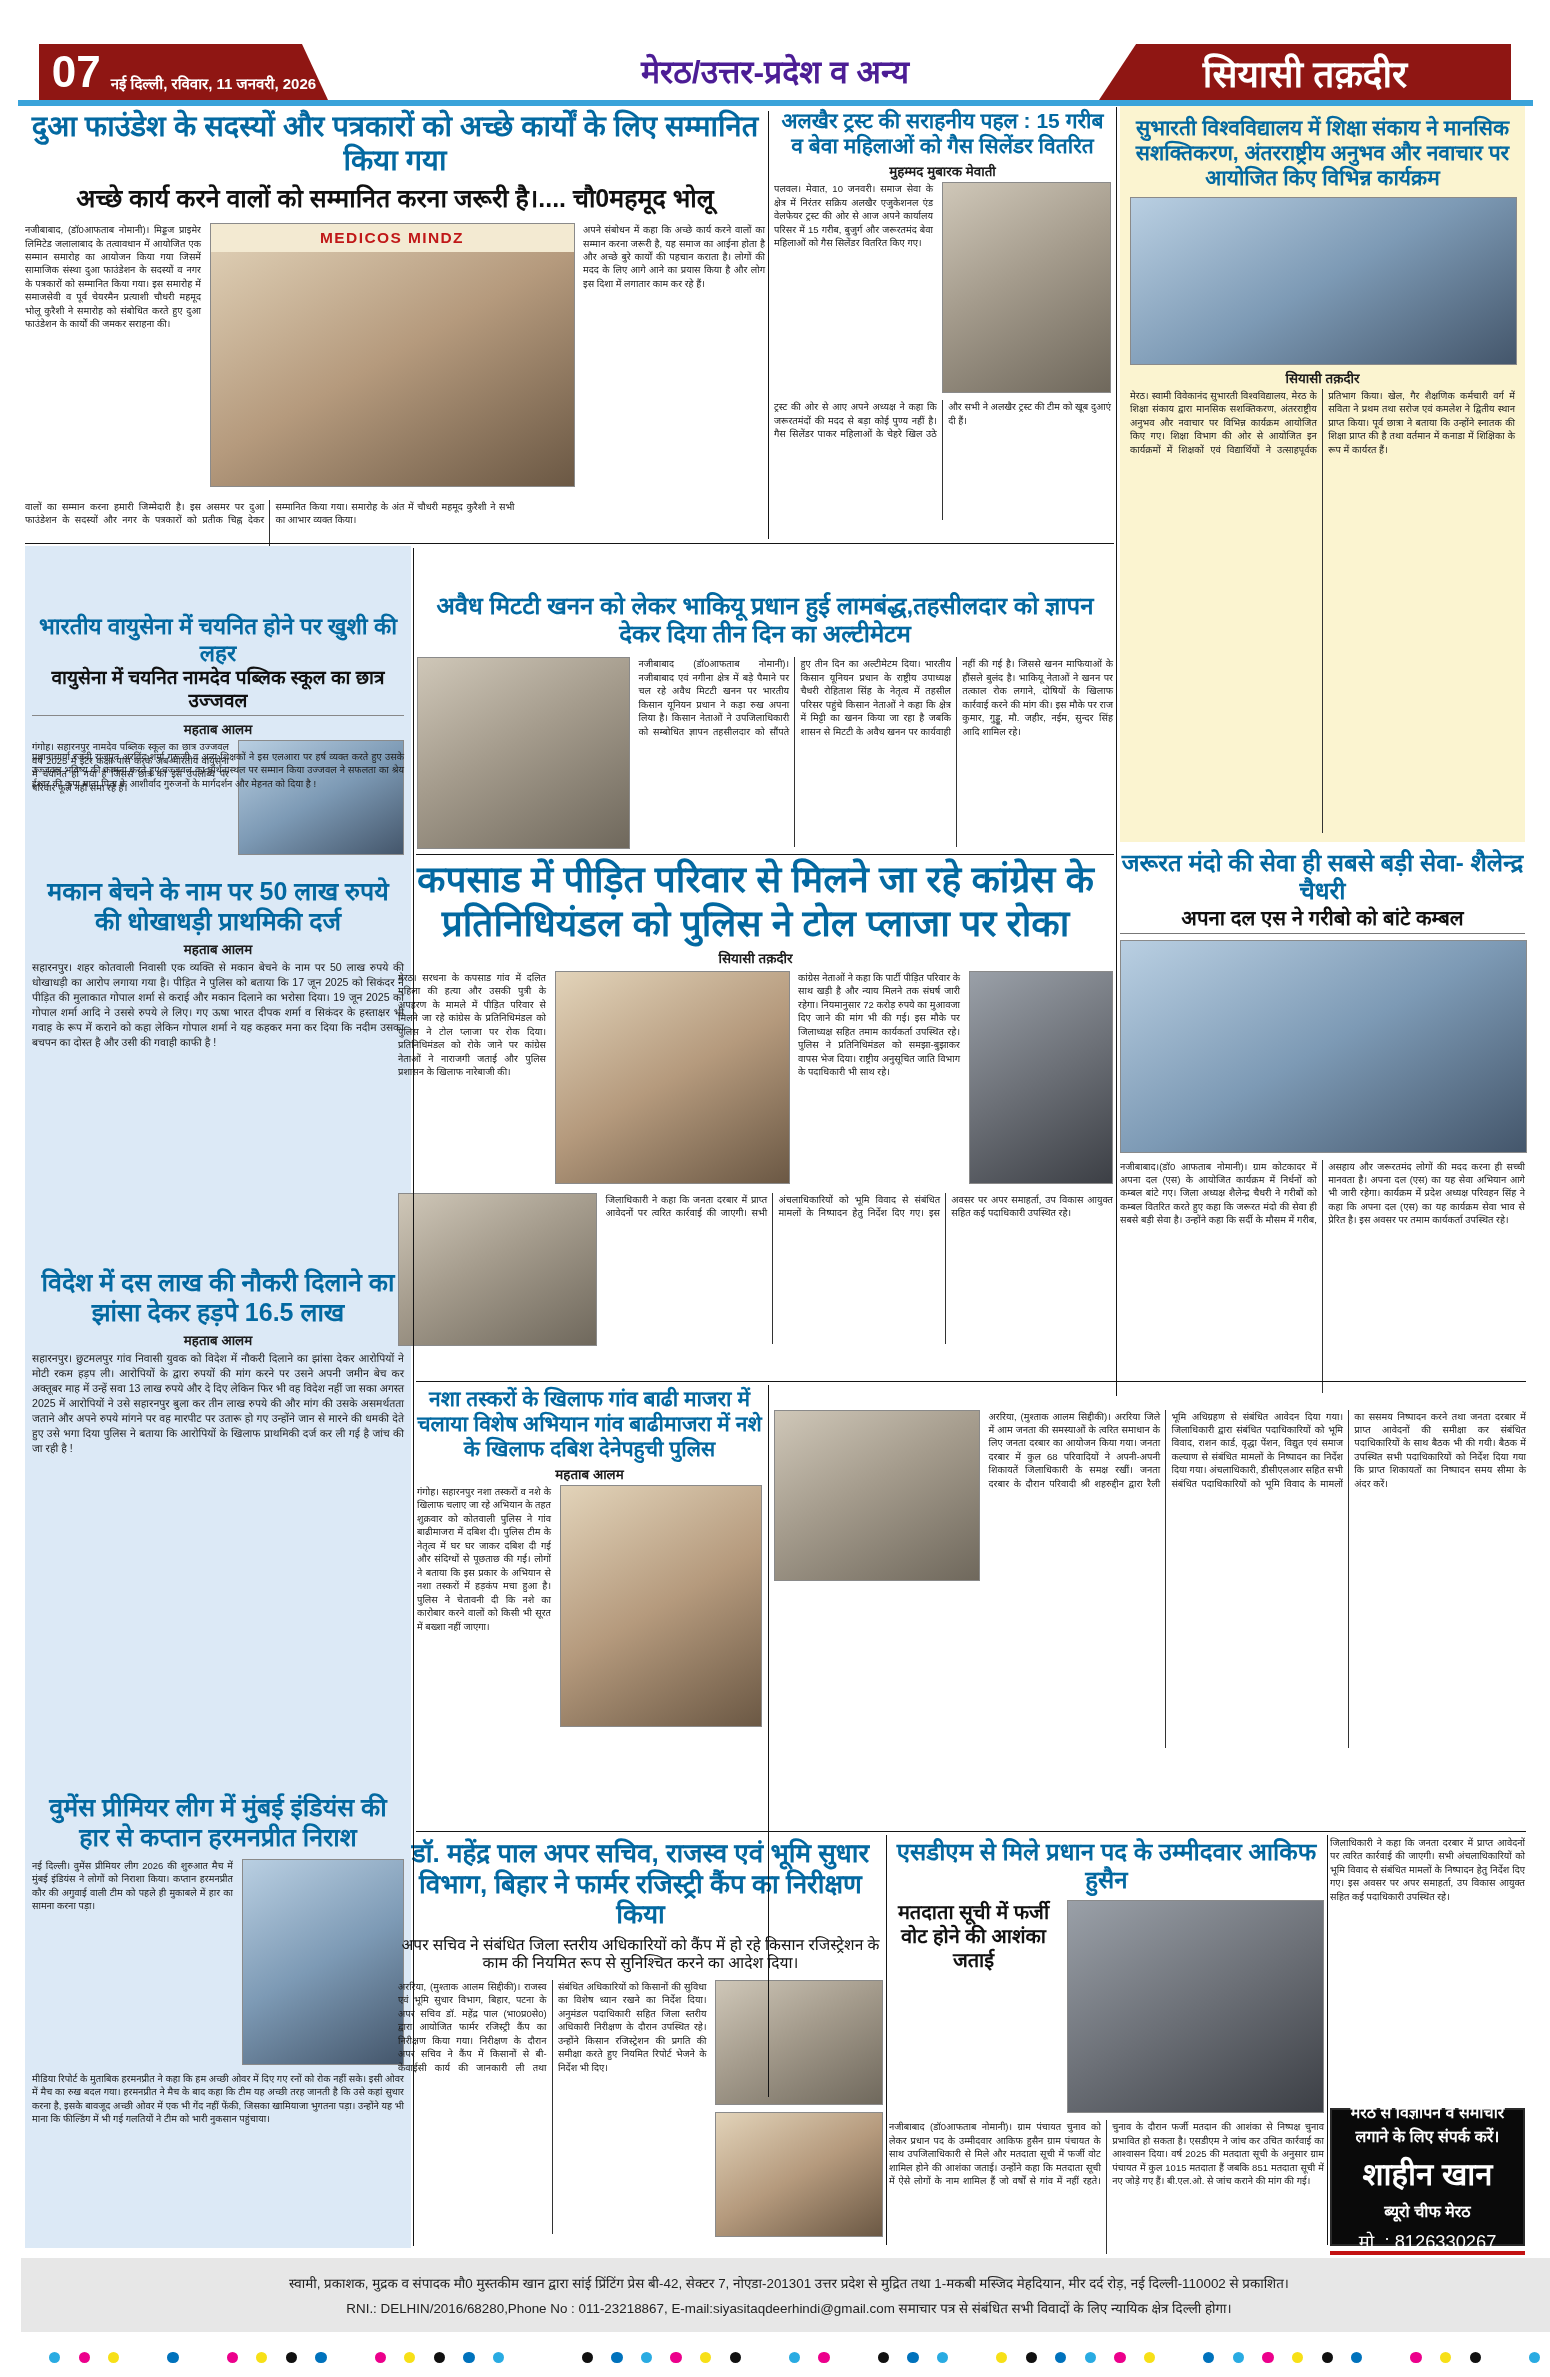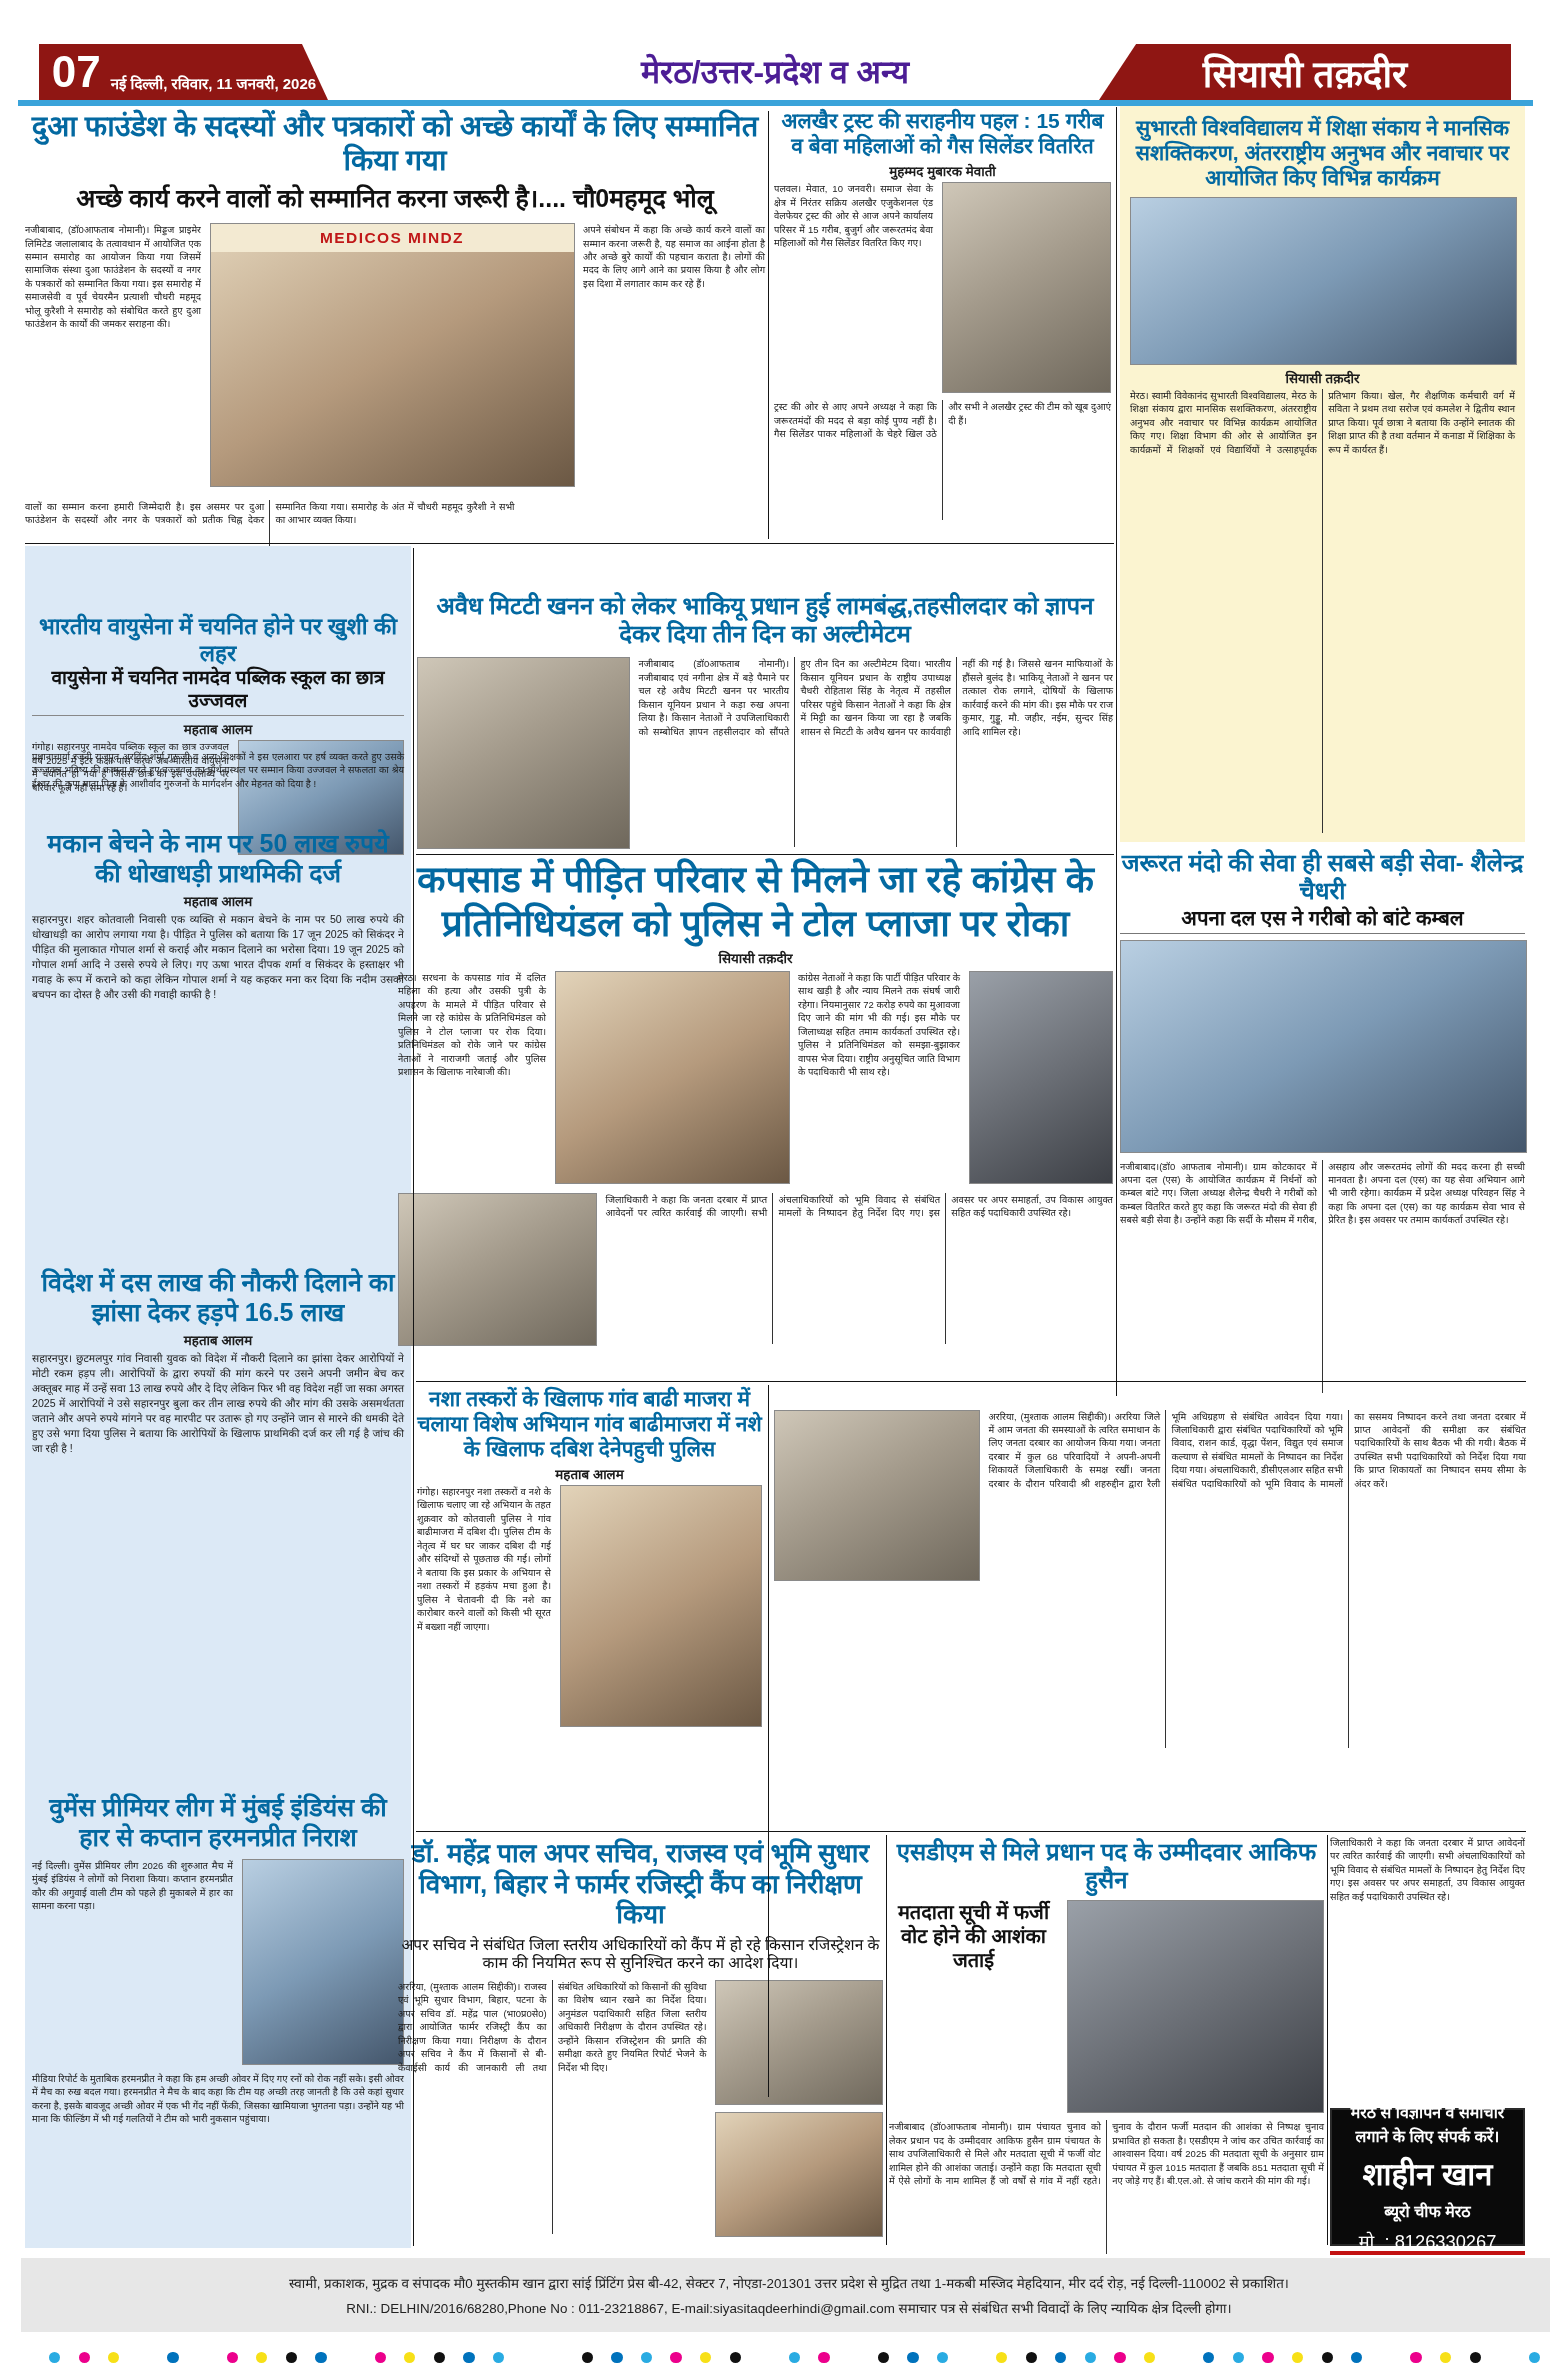--- a/index.html
+++ b/index.html
@@ -107,21 +107,21 @@
     <div class="byline">महताब आलम</div>
     <div class="row">
       <div class="body" style="width:197px;">गंगोह। सहारनपुर नामदेव पब्लिक स्कूल का छात्र उज्जवल वर्ष 2025 में इंटर कक्षा पास करके अब भारतीय वायुसेना में चयनित हो गया है जिससे छात्र की इस उपलब्धि पर परिवार फूले नहीं समा रहे हैं।</div>
       <div class="photo blue" style="flex:1;height:113px;"></div>
     </div>
   </section>
   <section class="art" style="left:32px;top:750px;width:372px;height:88px;">
     <div class="body">प्रधानाचार्या रजनी राजपूत अरविंद शर्मा गुरूजी व अन्य शिक्षकों ने इस एलआरा पर हर्ष व्यक्त करते हुए उसके उज्जवल भविष्य की कामना करते हुए उज्जवल का प्रार्थनास्थल पर सम्मान किया उज्जवल ने सफलता का श्रेय ईश्वर की कृपा माता पिता के आशीर्वाद गुरुजनों के मार्गदर्शन और मेहनत को दिया है !</div>
   </section>
 
-  <section class="art" style="left:32px;top:829px;width:372px;height:421px;">
+  <section class="art" style="left:32px;top:877px;width:372px;height:421px;">
     <div class="hl" style="font-size:25px;">मकान बेचने के नाम पर 50 लाख रुपये की धोखाधड़ी प्राथमिकी दर्ज</div>
     <div class="byline">महताब आलम</div>
     <div class="body" style="font-size:10.6px;">सहारनपुर। शहर कोतवाली निवासी एक व्यक्ति से मकान बेचने के नाम पर 50 लाख रुपये की धोखाधड़ी का आरोप लगाया गया है। पीड़ित ने पुलिस को बताया कि 17 जून 2025 को सिकंदर ने पीड़ित की मुलाकात गोपाल शर्मा से कराई और मकान दिलाने का भरोसा दिया। 19 जून 2025 को गोपाल शर्मा आदि ने उससे रुपये ले लिए। गए ऊषा भारत दीपक शर्मा व सिकंदर के हस्ताक्षर भी गवाह के रूप में कराने को कहा लेकिन गोपाल शर्मा ने यह कहकर मना कर दिया कि नदीम उसका बचपन का दोस्त है और उसी की गवाही काफी है !</div>
   </section>
 
   <section class="art" style="left:32px;top:1268px;width:372px;height:520px;">
     <div class="hl" style="font-size:25px;">विदेश में दस लाख की नौकरी दिलाने का झांसा देकर हड़पे 16.5 लाख</div>
     <div class="byline">महताब आलम</div>
     <div class="body" style="font-size:10.6px;">सहारनपुर। छुटमलपुर गांव निवासी युवक को विदेश में नौकरी दिलाने का झांसा देकर आरोपियों ने मोटी रकम हड़प ली। आरोपियों के द्वारा रुपयों की मांग करने पर उसने अपनी जमीन बेच कर अक्तूबर माह में उन्हें सवा 13 लाख रुपये और दे दिए लेकिन फिर भी वह विदेश नहीं जा सका अगस्त 2025 में आरोपियों ने उसे सहारनपुर बुला कर तीन लाख रुपये की और मांग की उसके असमर्थतता जताने और अपने रुपये मांगने पर वह मारपीट पर उतारू हो गए उन्होंने जान से मारने की धमकी देते हुए उसे भगा दिया पुलिस ने बताया कि आरोपियों के खिलाफ प्राथमिकी दर्ज कर ली गई है जांच की जा रही है !</div>
   </section>

